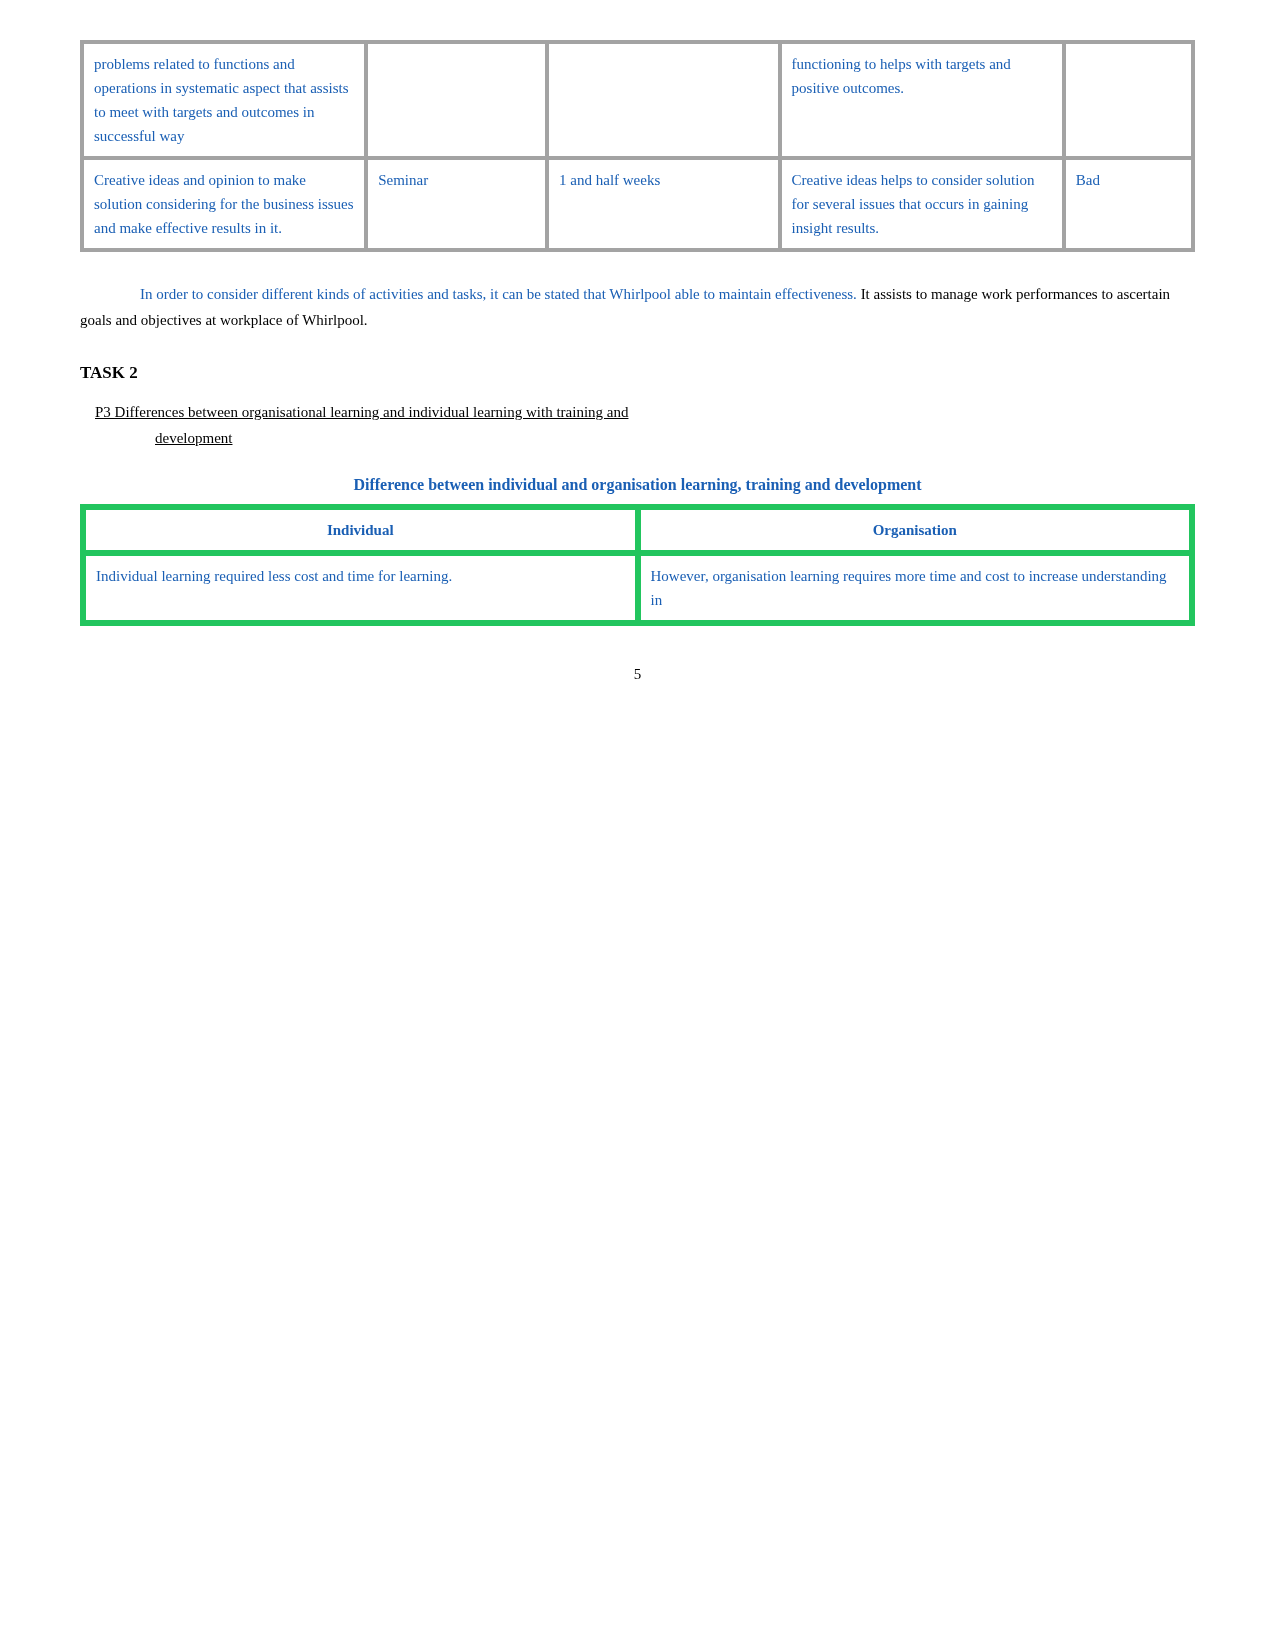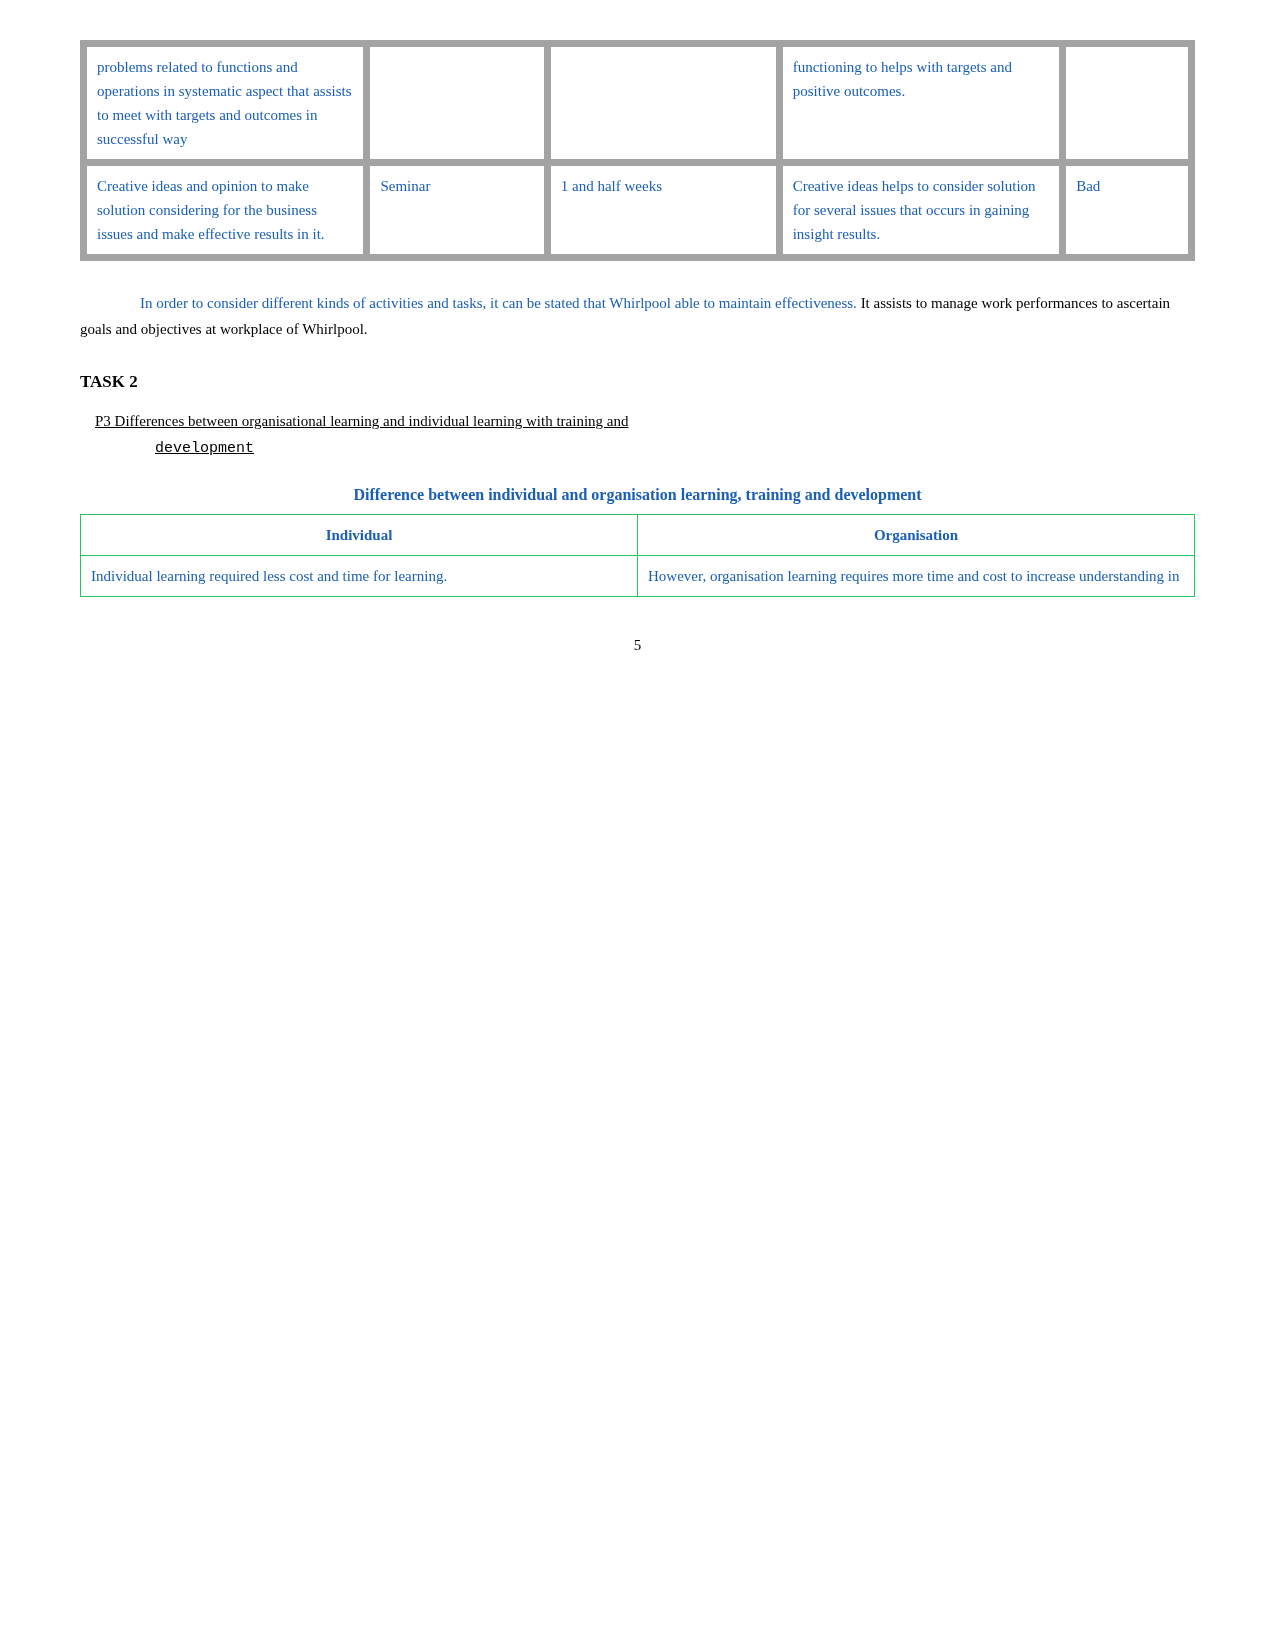--- a/index.html
+++ b/index.html
@@ -13,21 +13,21 @@
       padding: 40px 80px 60px 80px;
     }
 
     
     .main-table {
       width: 100%;
       border-collapse: collapse;
       margin-bottom: 30px;
     }
     .main-table td {
-      border: 7px solid #a3a3a3;
+      border: 4px solid #a3a3a3;
       padding: 8px 10px;
       vertical-align: top;
       color: #1a5fb4;
       font-size: 15px;
       line-height: 1.6;
     }
 
     
     .paragraph-section {
       margin: 20px 0 30px 0;
@@ -69,21 +69,21 @@
       color: #1a5fb4;
       text-align: center;
       margin: 15px 0 10px 0;
     }
 
     .diff-table {
       width: 100%;
       border-collapse: collapse;
     }
     .diff-table th, .diff-table td {
-      border: 1px solid #22c55e;
+      border: 6px solid #22c55e;
       padding: 8px 10px;
       vertical-align: top;
       color: #1a5fb4;
       font-size: 15px;
       line-height: 1.6;
     }
     .diff-table th {
       font-weight: bold;
       background: #fff;
       color: #1a5fb4;
@@ -151,21 +151,21 @@
 <div class="paragraph-section">
   <p class="indent">
     <span class="blue-part">In order to consider different kinds of activities and tasks, it can be stated that Whirlpool able to maintain effectiveness.</span><span class="black-part"> It assists to manage work performances to ascertain goals and objectives at workplace of Whirlpool.</span>
   </p>
 </div>
 
 <div class="task-heading">TASK 2</div>
 
 <div class="p3-heading">
   <span>P3 Differences between organisational learning and individual learning with training and</span><br>
-  <span style="padding-left:60px;font-family:Liberation Mono, monospace;">development</span>
+  <span style="padding-left:60px;">development</span>
 </div>
 
 <div class="diff-heading">Difference between individual and organisation learning, training and development</div>
 
 <table class="diff-table">
   <colgroup>
     <col style="width:50%">
     <col style="width:50%">
   </colgroup>
   <thead>

